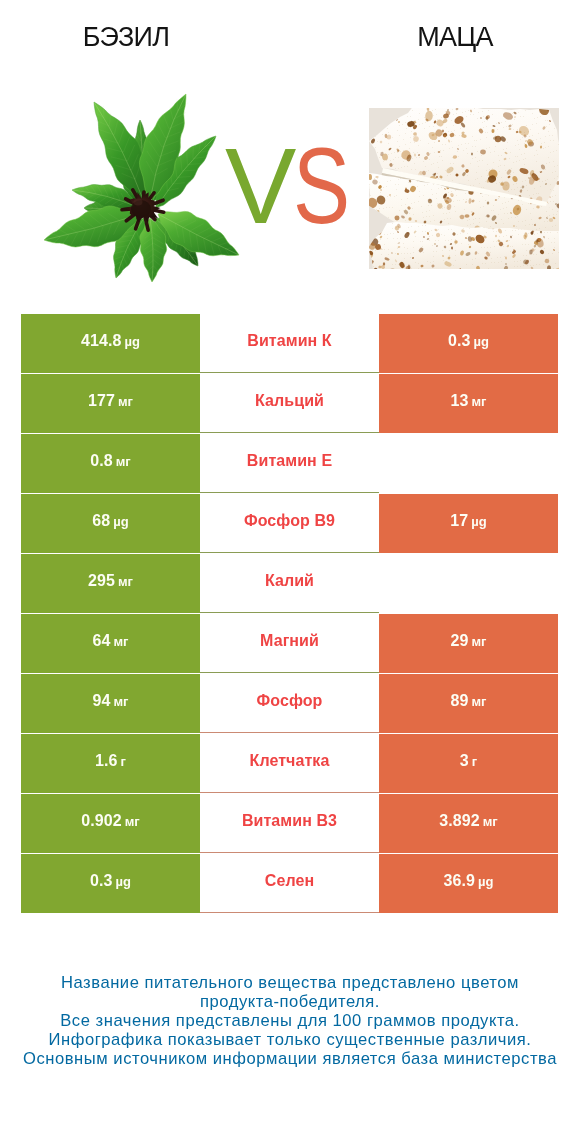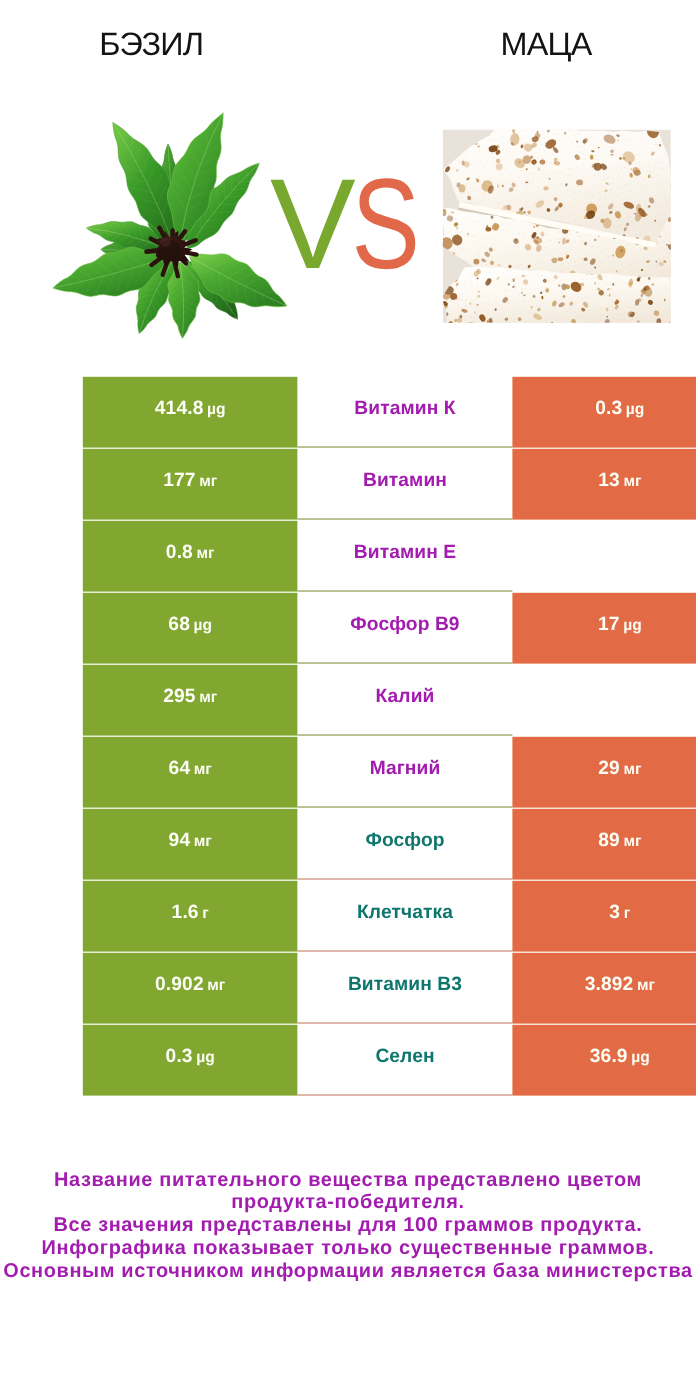--- a/index.html
+++ b/index.html
@@ -17,37 +17,37 @@
   .basil{position:absolute;left:40px;top:90px;width:200px;height:200px;}
   .matzo{position:absolute;left:369px;top:108px;width:190px;height:161px;}
   .vs{position:absolute;left:225px;top:133px;width:160px;height:115px;
       font-size:107px;line-height:107px;font-weight:400;white-space:nowrap;}
   .vs .v{color:#79a82f;display:inline-block;}
   .vs .s{color:#e2684a;display:inline-block;transform:scaleX(0.80);transform-origin:left center;margin-left:-3px;}
 
   
   .tbl{position:absolute;left:21px;top:314px;width:537px;}
   .row{position:relative;height:60px;}
-  .cell{position:absolute;top:0;height:58.5px;display:flex;align-items:center;justify-content:center;margin-left:48px;}
+  .cell{position:absolute;top:0;height:58.5px;display:flex;align-items:center;justify-content:center;}
   .cell > span{position:relative;top:-2px;}
   .cL{left:0;width:179px;background:#81a730;}
   .cM{left:179px;width:179px;background:#ffffff;height:59px;box-sizing:border-box;}
   .cR{left:358px;width:179px;background:#e26b45;}
   .val{color:#fcfdf4;white-space:nowrap;}
   .num{font-size:16px;font-weight:700;letter-spacing:0.1px;}
   .unit{font-size:13px;font-weight:700;margin-left:3px;}
   .nut{font-size:16px;font-weight:700;white-space:nowrap;letter-spacing:0.08px;}
   .win-left .cM{border-bottom:1px solid #8a9c55;}
-  .win-left .nut{color:#a21caf;text-align:center;}
+  .win-left .nut{color:#ef4444;text-align:center;}
   .win-right .cM{border-bottom:1px solid #cb8a74;}
-  .win-right .nut{color:#0f766e;}
+  .win-right .nut{color:#ef4444;}
 
   
   .footer{position:absolute;left:0;top:974px;width:580px;text-align:center;
-          font-size:16.6px;line-height:18.9px;color:#a21caf;font-weight:700;letter-spacing:0.53px;}
+          font-size:16.6px;line-height:18.9px;color:#0369a1;font-weight:400;letter-spacing:0.53px;}
   .footer > div{white-space:nowrap;}
 </style>
 </head>
 <body>
 
 <div class="page">
 
   <div class="title" id="t-left">БЭЗИЛ</div>
   <div class="title" id="t-right">МАЦА</div>
 
@@ -663,21 +663,21 @@
         </div>
         <div class="cell cR">
           <span class="val"><span class="num">0.3</span><span class="unit">µg</span></span>
         </div>
       </div>
       <div class="row win-left">
         <div class="cell cL">
           <span class="val"><span class="num">177</span><span class="unit">мг</span></span>
         </div>
         <div class="cell cM">
-          <span class="nut">Витамин</span>
+          <span class="nut">Кальций</span>
         </div>
         <div class="cell cR">
           <span class="val"><span class="num">13</span><span class="unit">мг</span></span>
         </div>
       </div>
       <div class="row win-left">
         <div class="cell cL">
           <span class="val"><span class="num">0.8</span><span class="unit">мг</span></span>
         </div>
         <div class="cell cM">
@@ -757,16 +757,16 @@
         <div class="cell cR">
           <span class="val"><span class="num">36.9</span><span class="unit">µg</span></span>
         </div>
       </div>
     </div>
 
   <div class="footer" id="footer">
       <div>Название питательного вещества представлено цветом</div>
       <div>продукта-победителя.</div>
       <div>Все значения представлены для 100 граммов продукта.</div>
-      <div>Инфографика показывает только существенные граммов.</div>
+      <div>Инфографика показывает только существенные различия.</div>
       <div>Основным источником информации является база министерства</div>
     </div>
 </div>
 
 </body></html>

